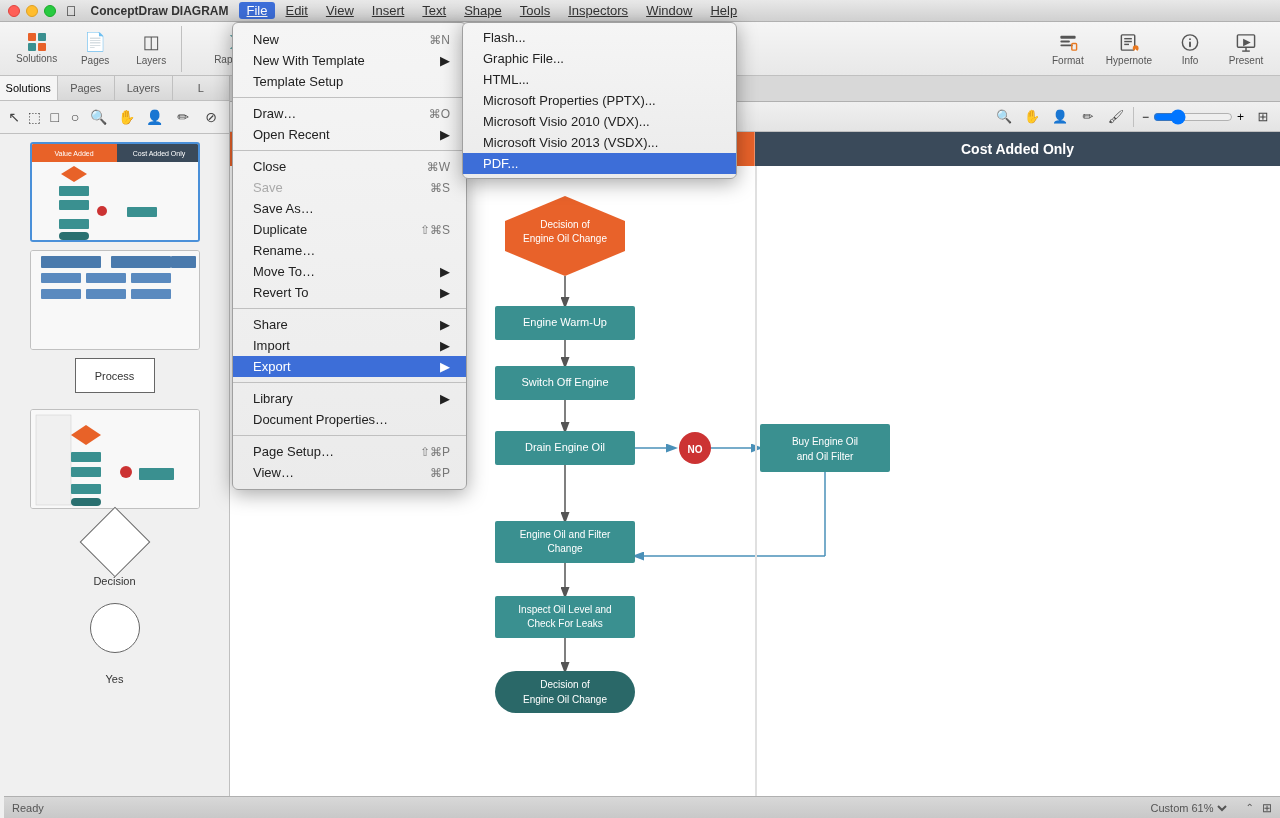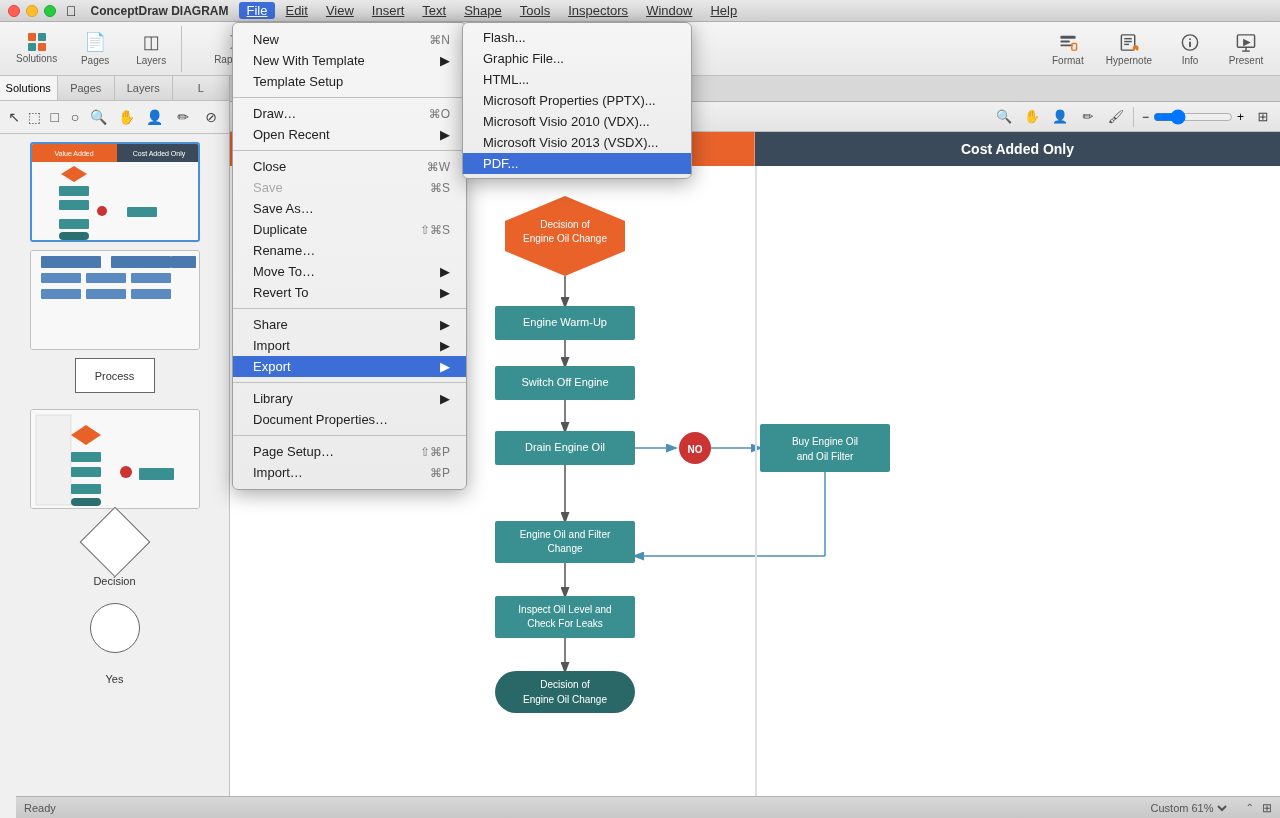--- a/index.html
+++ b/index.html
@@ -37,36 +37,36 @@
 
     
     .canvas-toolbar { position: absolute; top: 26px; left: 0; right: 0; height: 30px; background: linear-gradient(to bottom, #f0f0f0, #e4e4e4); border-bottom: 1px solid #c0c0c0; display: flex; align-items: center; padding: 0 4px; gap: 2px; }
     .ct-icon { width: 26px; height: 24px; display: flex; align-items: center; justify-content: center; font-size: 13px; color: #444; cursor: pointer; border-radius: 3px; }
     .ct-separator { width: 1px; height: 20px; background: #c0c0c0; margin: 0 2px; }
 
     
     .flowchart { position: absolute; top: 56px; left: 0; right: 0; bottom: 0; }
 
     
-    .status-bar { position: absolute; bottom: 0; left: 16px; right: 0; height: 22px; background: linear-gradient(to bottom, #d8d8d8, #c8c8c8); border-top: 1px solid #b0b0b0; display: flex; align-items: center; padding: 0 8px; font-size: 11px; color: #555; }
+    .status-bar { position: absolute; bottom: 0; left: 4px; right: 0; height: 22px; background: linear-gradient(to bottom, #d8d8d8, #c8c8c8); border-top: 1px solid #b0b0b0; display: flex; align-items: center; padding: 0 8px; font-size: 11px; color: #555; }
     .zoom-control { display: flex; align-items: center; gap: 16px; margin-left: auto; }
     .zoom-select { font-size: 11px; background: transparent; border: none; color: #555; cursor: pointer; }
 
     
     .file-menu { position: absolute; top: 22px; left: 232px; background: linear-gradient(to bottom, #f5f5f5, #ebebeb); border: 1px solid #a0a0a0; border-radius: 6px; box-shadow: 0 4px 20px rgba(0,0,0,0.35); z-index: 100; width: 235px; padding: 4px 0; }
     .menu-section { padding: 2px 0; }
     .menu-divider { height: 1px; background: #c0c0c0; margin: 3px 0; }
     .menu-row { display: flex; align-items: center; padding: 3px 16px 3px 20px; cursor: pointer; font-size: 13px; color: #222; }
     .menu-row.highlighted { background: #3d6ed8; color: white; }
     .menu-row .menu-shortcut { margin-left: auto; font-size: 12px; color: #777; }
     .menu-row .menu-arrow { margin-left: auto; }
     .menu-row.disabled { color: #aaa; }
 
     
-    .export-menu { position: absolute; top: 22px; left: 462px; background: linear-gradient(to bottom, #f5f5f5, #ebebeb); border: 1px solid #a0a0a0; border-radius: 6px; box-shadow: 0 4px 20px rgba(0,0,0,0.35); z-index: 101; width: 230px; padding: 4px 0; }
+    .export-menu { position: absolute; top: 22px; left: 462px; background: linear-gradient(to bottom, #f5f5f5, #ebebeb); border: 1px solid #a0a0a0; border-radius: 6px; box-shadow: 0 4px 20px rgba(0,0,0,0.35); z-index: 101; width: 275px; padding: 4px 0; }
 
     
     .shape-process { width: 80px; height: 35px; background: white; border: 1.5px solid #666; display: flex; align-items: center; justify-content: center; font-size: 11px; color: #333; }
     .shape-circle { width: 50px; height: 50px; background: white; border: 1.5px solid #666; border-radius: 50%; display: flex; align-items: center; justify-content: center; font-size: 11px; color: #333; }
   </style>
 </head>
 <body>
 
 <div class="title-bar">
   <div class="traffic-lights">
@@ -505,21 +505,21 @@
       <span>Document Properties…</span>
     </div>
   </div>
   <div class="menu-divider"></div>
   <div class="menu-section">
     <div class="menu-row">
       <span>Page Setup…</span>
       <span class="menu-shortcut">⇧⌘P</span>
     </div>
     <div class="menu-row">
-      <span>Import…</span>
+      <span>View…</span>
       <span class="menu-shortcut">⌘P</span>
     </div>
   </div>
 </div>
 
 <div class="export-menu">
   <div class="menu-row">
     <span>Flash...</span>
   </div>
   <div class="menu-row">

